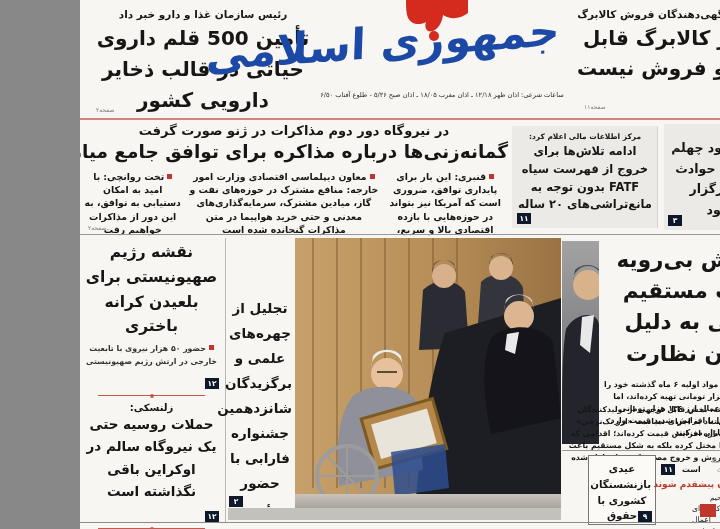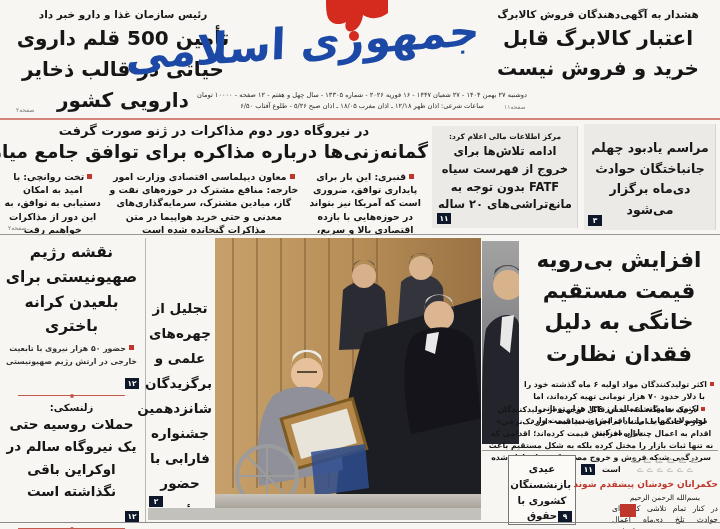--- a/index.html
+++ b/index.html
@@ -1,16 +1,16 @@
 <!DOCTYPE html>
 <html lang="fa" dir="rtl"><head>
 <meta charset="utf-8">
 <style>
   html,body{margin:0;padding:0;background:#888;}
-  .page{position:relative;width:720px;height:529px;background:#f7f6f2;overflow:hidden;
+  .page{position:relative;width:640px;height:529px;background:#f7f6f2;overflow:hidden;
         font-family:"DejaVu Sans",sans-serif;direction:rtl;color:#161616;}
   .abs{position:absolute;}
   .ctr{text-align:center;}
   .kicker{font-weight:bold;font-size:10.5px;}
   .hl{font-weight:bold;}
   .note{font-size:6px;color:#777;}
   .badge{display:inline-block;min-width:12px;height:11px;background:#0f172a;color:#fff;
          font-size:7.5px;line-height:11px;text-align:center;font-weight:bold;padding:0 1px;}
   .rsq{display:inline-block;width:5px;height:5px;background:#bf372c;margin-left:3px;vertical-align:1px;}
   .graybox{background:#ebeae6;box-shadow:inset -1px 0 0 #d5d4d0;}
@@ -37,21 +37,20 @@
 
   <div class="abs" style="left:168px;top:0;width:312px;height:88px;">
     <svg class="abs" style="left:150px;top:0;" width="80" height="42" viewBox="0 0 80 42">
       <path d="M8 0 h62 v13 c-9 7 -19 6 -25 2 c-1 8 -5 14 -10 16 c-6 2 -9 -3 -7 -9 c-7 4 -15 2 -18 -4 c-2 -5 -2 -12 -2 -18 Z" fill="#d42b1e"></path>
       <circle cx="36" cy="36" r="5" fill="#d42b1e"></circle>
     </svg>
     <div class="abs" style="left:0;top:16px;width:100%;text-align:center;font-weight:bold;font-size:43px;
                 color:#1b49a5;white-space:nowrap;transform:rotate(-4deg) skewX(-6deg);letter-spacing:-1px;">جمهوری اسلامی</div>
   </div>
   <div class="abs ctr" style="left:150px;top:90px;width:424px;font-size:6.6px;color:#2a2a2a;line-height:1.7;">
-    <div>دوشنبه ۲۷ بهمن ۱۴۰۴ - ۲۷ شعبان ۱۴۴۷ - ۱۶ فوریه ۲۰۲۶ - شماره ۱۳۳۰۵ - سال چهل و هفتم - ۱۲ صفحه - ۱۰۰۰۰ تومان</div>
     <div>ساعات شرعی: اذان ظهر ۱۲/۱۸ ـ اذان مغرب ۱۸/۰۵ ـ اذان صبح ۵/۲۶ - طلوع آفتاب ۶/۵۰</div>
   </div>
 
   <div class="abs ctr" style="left:484px;top:8px;width:228px;">
     <div class="kicker">هشدار به آگهی‌دهندگان فروش کالابرگ</div>
     <div class="hl" style="font-size:20px;line-height:1.5;margin-top:3px;">اعتبار کالابرگ قابل خرید و فروش نیست</div>
   </div>
   <div class="abs note" style="left:504px;top:103px;">صفحه۱۱</div>
 
   <div class="abs redline" style="left:0;top:118px;width:720px;"></div>

